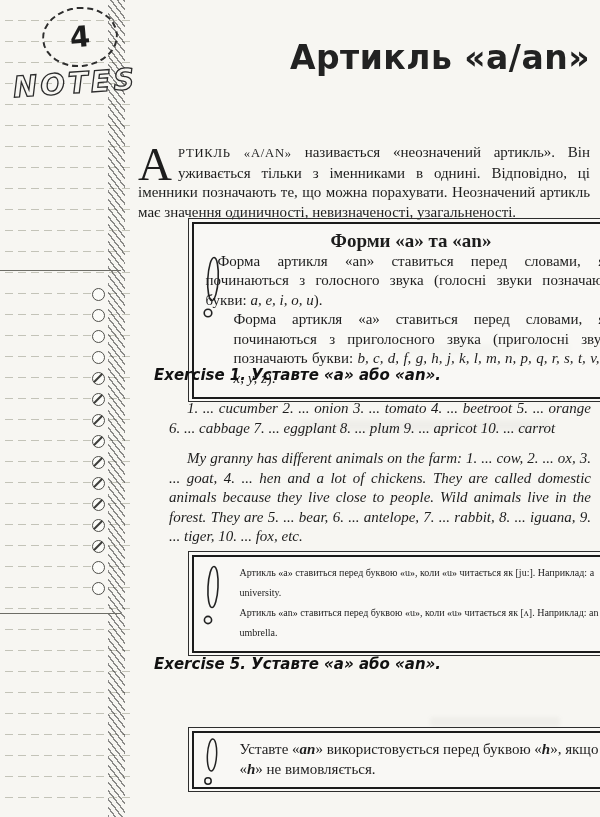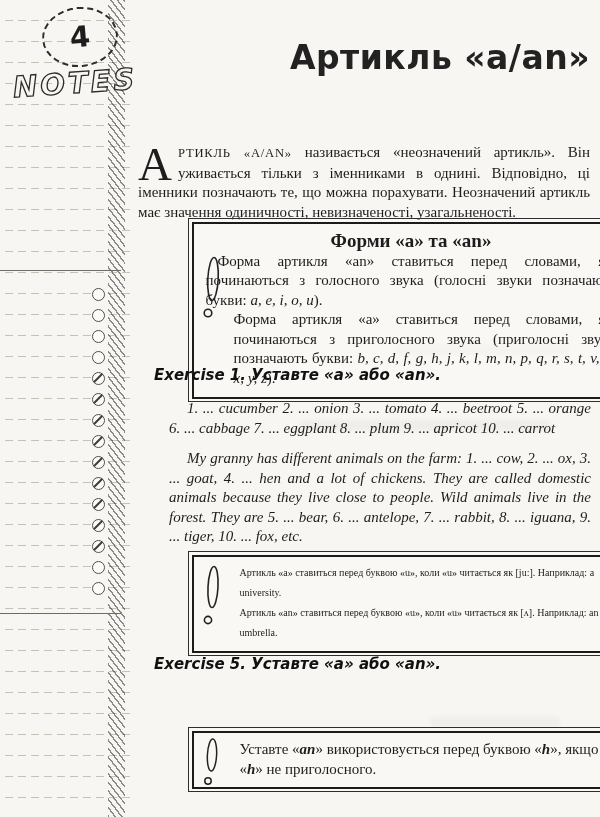--- a/index.html
+++ b/index.html
@@ -172,18 +172,18 @@
 
   <div class="rulebox" style="top:727px;">
     <div class="rulebox-inner">
       <span class="excl-icon" style="top:5px;">
         <svg width="22" height="50" viewBox="0 0 22 50">
           <ellipse cx="11" cy="17" rx="4.6" ry="16" fill="none" stroke="#222" stroke-width="1.5" transform="rotate(3 11 17)"></ellipse>
           <circle cx="7" cy="43" r="3.2" fill="none" stroke="#222" stroke-width="1.5"></circle>
         </svg>
       </span>
       <div class="box3-text">
-        <p><span>Уставте «</span><span class="it">an</span><span>» використовується перед буквою «</span><span class="it">h</span><span>», якщо «</span><span class="it">h</span><span>» не приголосного.</span></p>
+        <p><span>Уставте «</span><span class="it">an</span><span>» використовується перед буквою «</span><span class="it">h</span><span>», якщо «</span><span class="it">h</span><span>» не вимовляється.</span></p>
       </div>
     </div>
   </div>
 
 </div>
 
 </body></html>

